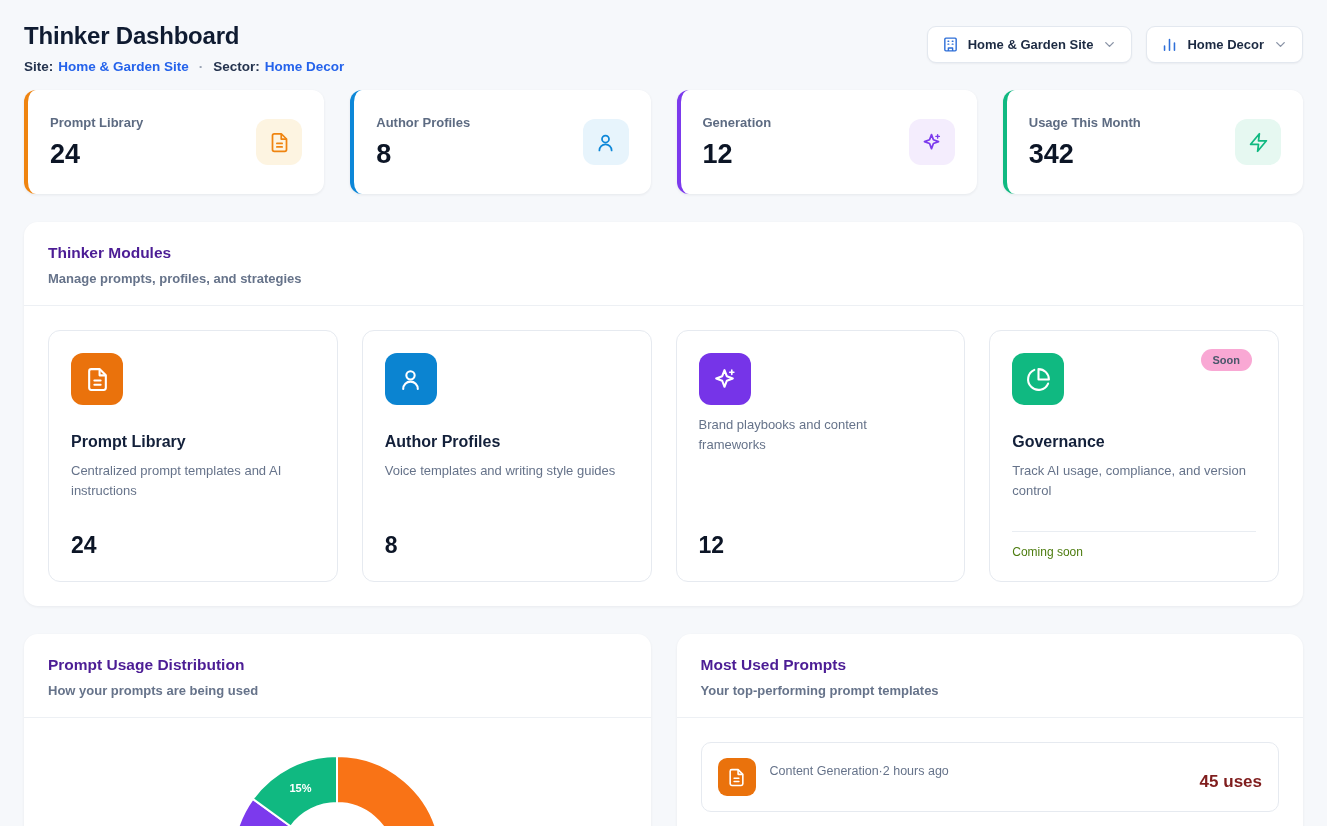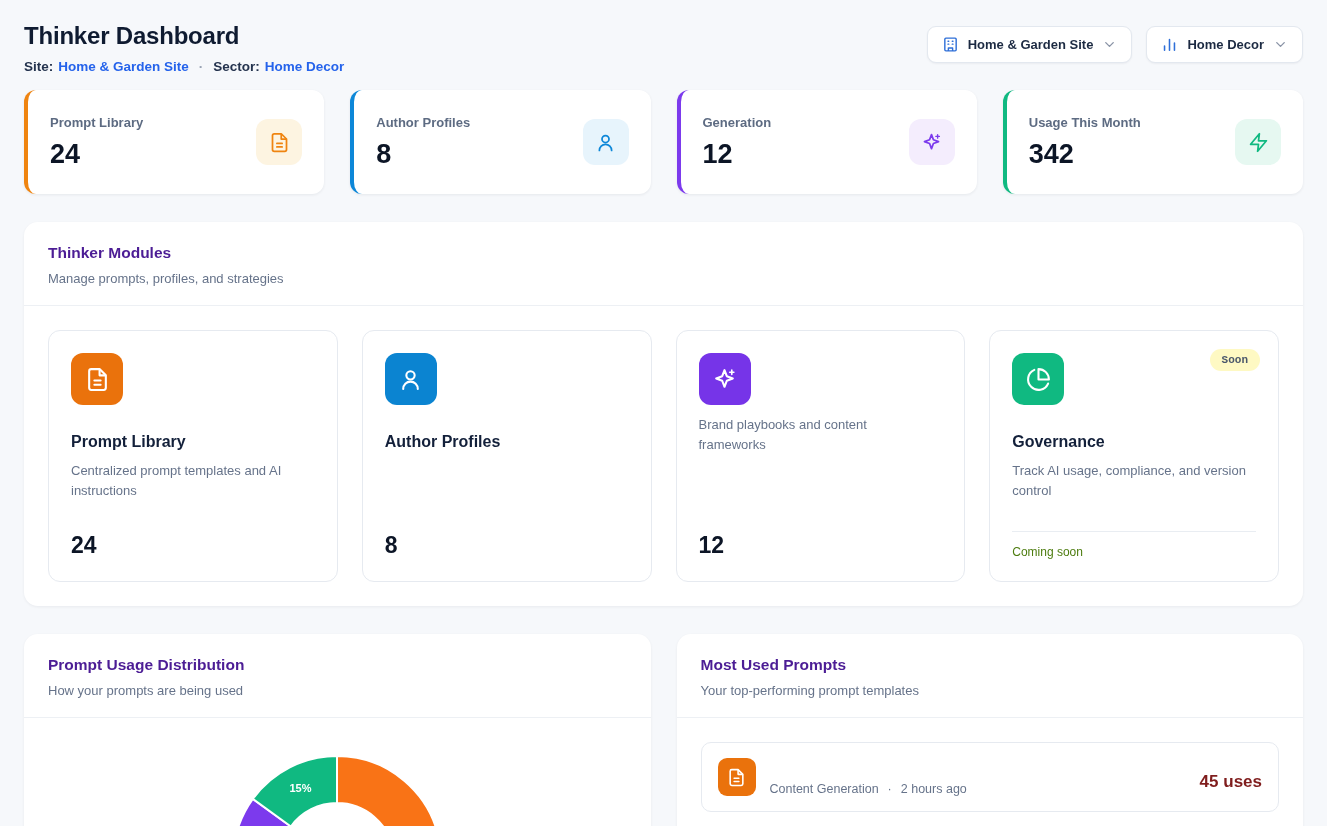--- a/index.html
+++ b/index.html
@@ -42,61 +42,61 @@
   .stat-icon {
     width: 46px; height: 46px; border-radius: 12px;
     display: flex; align-items: center; justify-content: center;
     background: var(--chip, #eee); color: var(--accent, #555);
   }
 
   
   .panel { background: #fff; border-radius: 14px; box-shadow: 0 1px 3px rgba(16,24,40,.06); margin-top: 28px; }
   .panel-head { padding: 22px 24px 19px; border-bottom: 1px solid #edf0f4; }
   .panel-title { font-size: 15.5px; font-weight: 700; color: #4c1d95; }
-  .panel-sub { font-size: 13px; color: #66738a; margin-top: 9px; }
+  .panel-sub { font-size: 13px; color: #66738a; margin-top: 9px; font-weight: bold; }
 
   
   .modules { display: grid; grid-template-columns: repeat(4, 1fr); gap: 24px; padding: 24px; }
   .module-card {
     border: 1px solid #e6eaf0; border-radius: 12px; padding: 22px; min-height: 252px;
     display: flex; flex-direction: column; position: relative; background: #fff; cursor: pointer;
   }
   .module-icon {
     width: 52px; height: 52px; border-radius: 12px; color: #fff; flex: 0 0 auto;
     display: flex; align-items: center; justify-content: center;
     background: var(--accent, #555);
   }
   .module-title { font-size: 16px; font-weight: 700; color: #13203a; margin-top: 28px; }
   .module-desc { font-size: 13px; color: #66738a; margin-top: 10px; line-height: 1.55; max-width: 235px; }
   .module-count { font-size: 23px; font-weight: 800; color: #0c1526; margin-top: auto; }
   .badge {
-    position: absolute; top: 18px; right: 18px;
-    background: #fef9c3; color: #4a576b; font-size: 11px; font-weight: 700;
-    padding: 5px 12px; border-radius: 999px; font-family: Liberation Mono, monospace;
+    position: absolute; top: 18px; right: 26px;
+    background: #f9a8d4; color: #4a576b; font-size: 11px; font-weight: 700;
+    padding: 5px 12px; border-radius: 999px;
   }
   .module-footer { margin-top: auto; border-top: 1px solid #e9edf2; padding-top: 13px; font-size: 12px; color: #4d7c0f; }
 
   
   .bottom { display: grid; grid-template-columns: 1fr 1fr; gap: 26px; margin-top: 28px; }
   .chart-wrap { display: flex; justify-content: center; padding-top: 32px; }
   svg.donut { width: 220px; height: 220px; display: block; }
   svg.donut text { font-family: "Liberation Sans", sans-serif; }
 
   .prompt-list { padding: 24px; }
   .prompt-item {
     display: flex; align-items: flex-start; gap: 14px;
     border: 1px solid #e6eaf0; border-radius: 10px; padding: 15px 16px; background: #fff; cursor: pointer;
   }
   .prompt-icon {
     width: 38px; height: 38px; border-radius: 9px; background: var(--accent, #ea750e); color: #fff;
     display: flex; align-items: center; justify-content: center; flex: 0 0 auto;
   }
   .prompt-body { flex: 1 1 auto; }
   .prompt-title { font-size: 15px; font-weight: 700; color: #13203a; }
-  .prompt-meta { font-size: 12.5px; color: #66738a; margin-top: 24px; display: flex; align-items: center; gap: 9px; }
+  .prompt-meta { font-size: 12.5px; color: #66738a; margin-top: 6px; display: flex; align-items: center; }
   .prompt-uses { font-size: 17px; font-weight: 700; color: #7f1d1d; margin-top: 14px; white-space: nowrap; }
 </style>
 </head>
 <body>
 
 <svg width="0" height="0" style="position:absolute">
   <defs>
     <g id="ic-document">
       <path d="M14 2H6a2 2 0 0 0-2 2v16a2 2 0 0 0 2 2h12a2 2 0 0 0 2-2V8z" fill="none" stroke="currentColor" stroke-width="2" stroke-linecap="round" stroke-linejoin="round"></path>
       <path d="M14 2v6h6" fill="none" stroke="currentColor" stroke-width="2" stroke-linejoin="round"></path>
@@ -244,20 +244,21 @@
         <div class="module-count">24</div>
       </div>
 
       <div class="module-card" style="--accent: #0b84d1;">
         <div class="module-icon">
           <svg width="25" height="25" viewBox="0 0 24 24">
               <use href="#ic-user"></use>
             </svg>
         </div>
         <div class="module-title">Author Profiles</div>
+        <div class="module-desc">Voice templates and writing style guides</div>
         <div class="module-count">8</div>
       </div>
 
       <div class="module-card" style="--accent: #7634e8;">
         <div class="module-icon">
           <svg width="25" height="25" viewBox="0 0 24 24">
               <use href="#ic-sparkle"></use>
             </svg>
         </div>
         <div class="module-desc">Brand playbooks and content frameworks</div>

